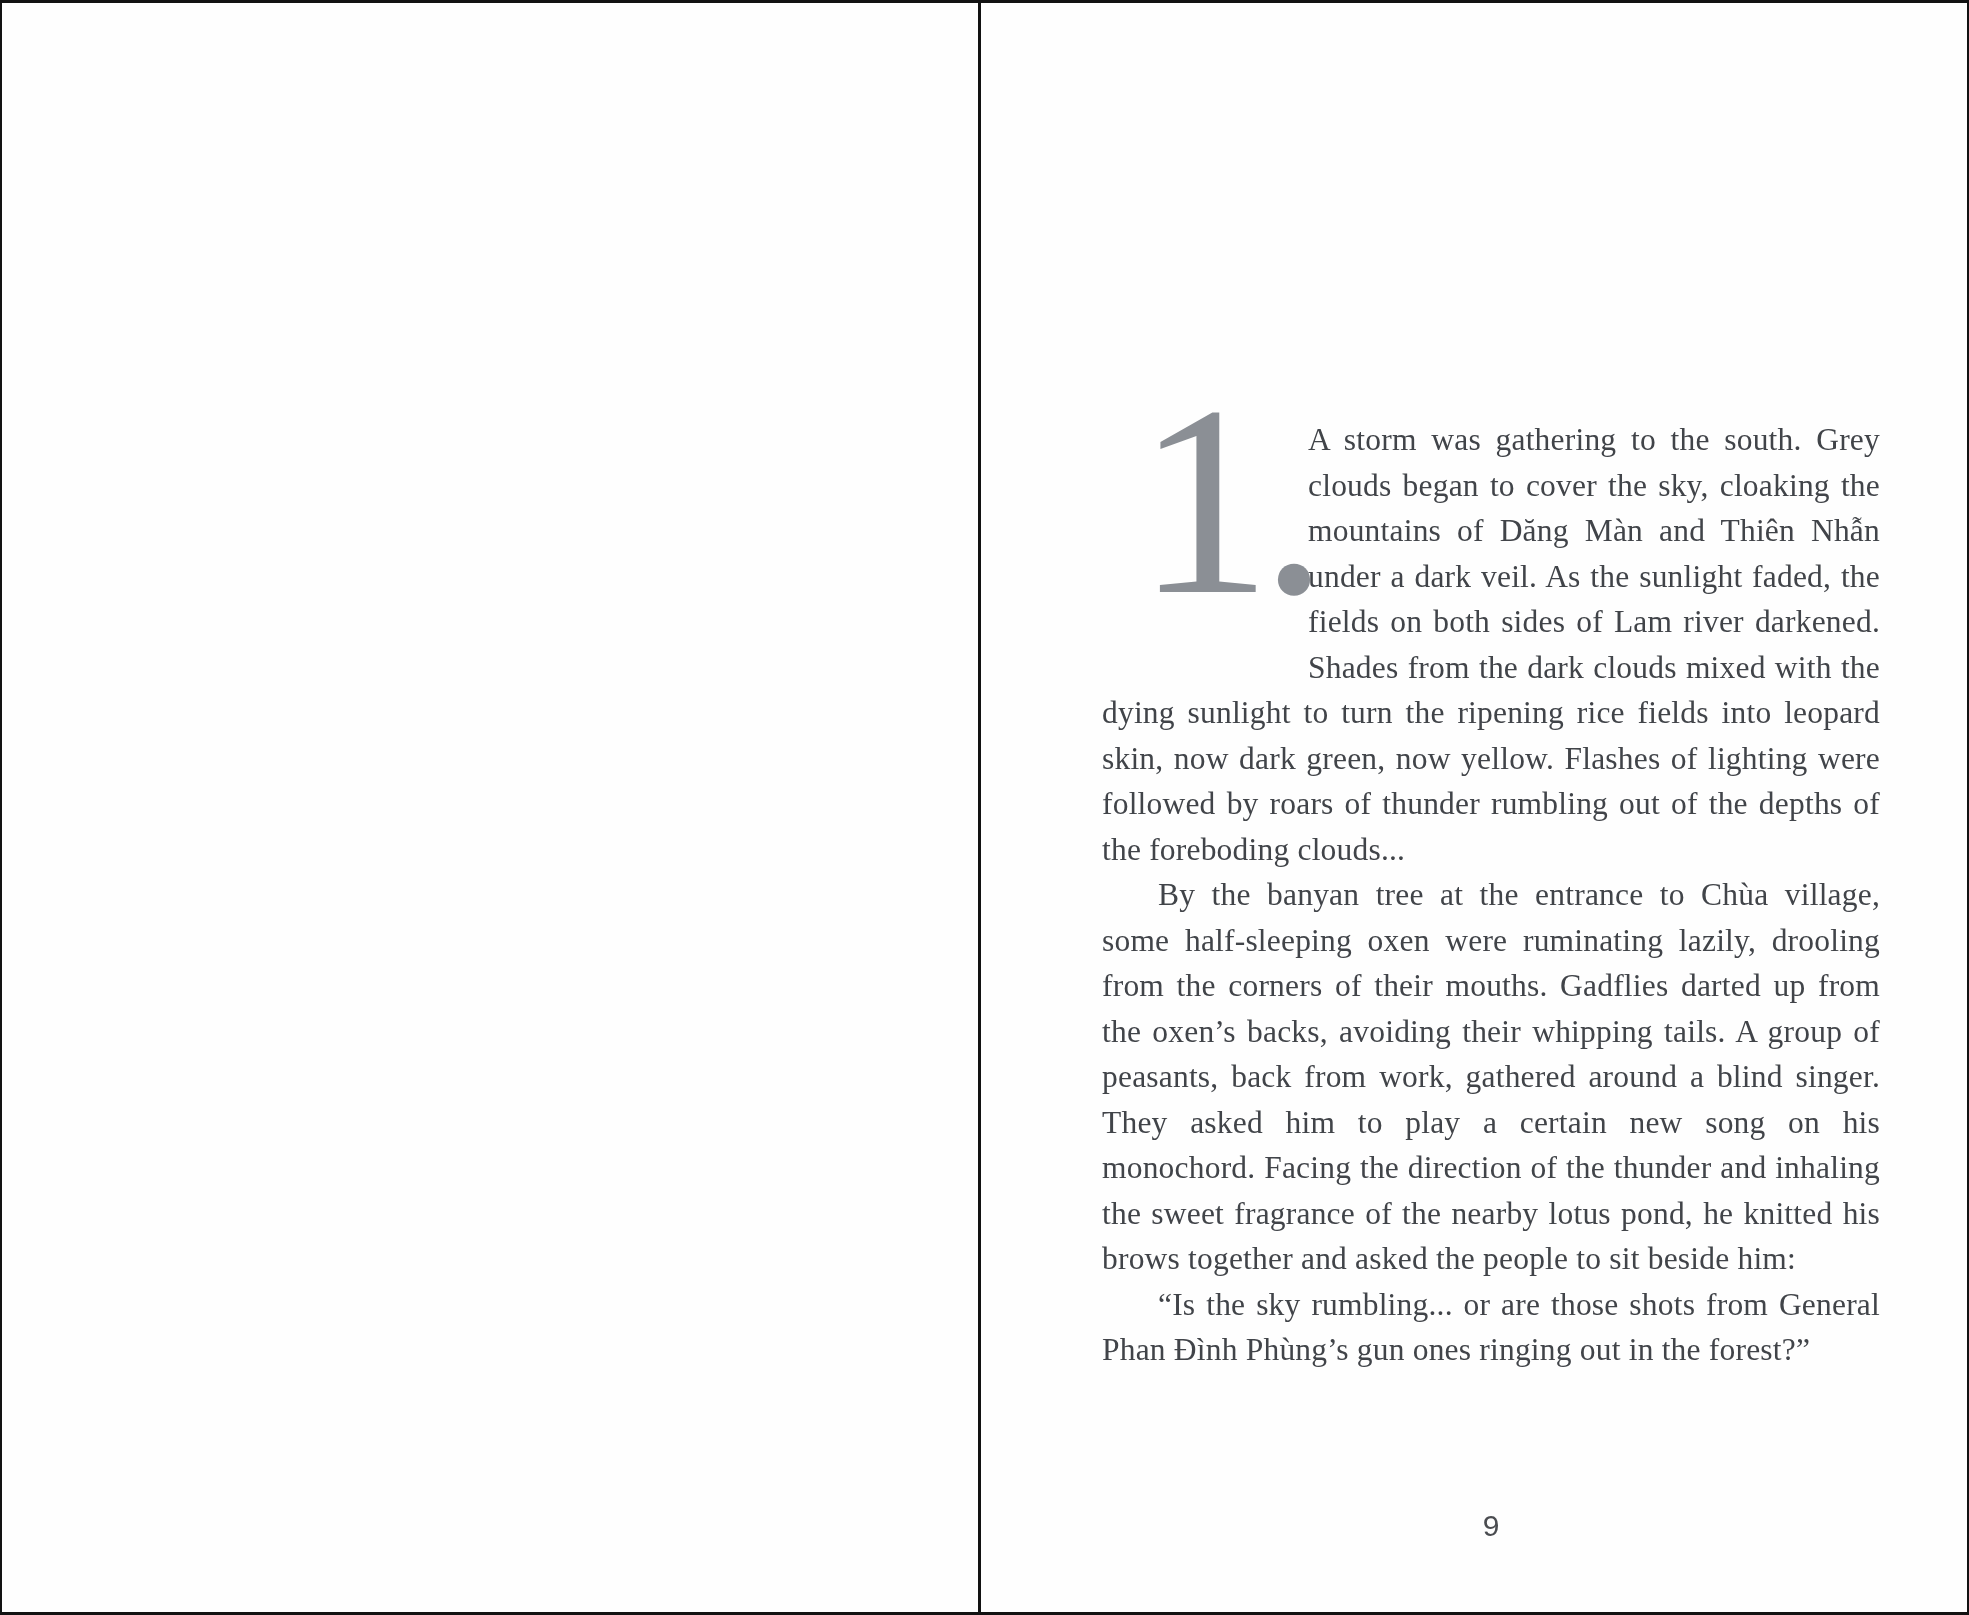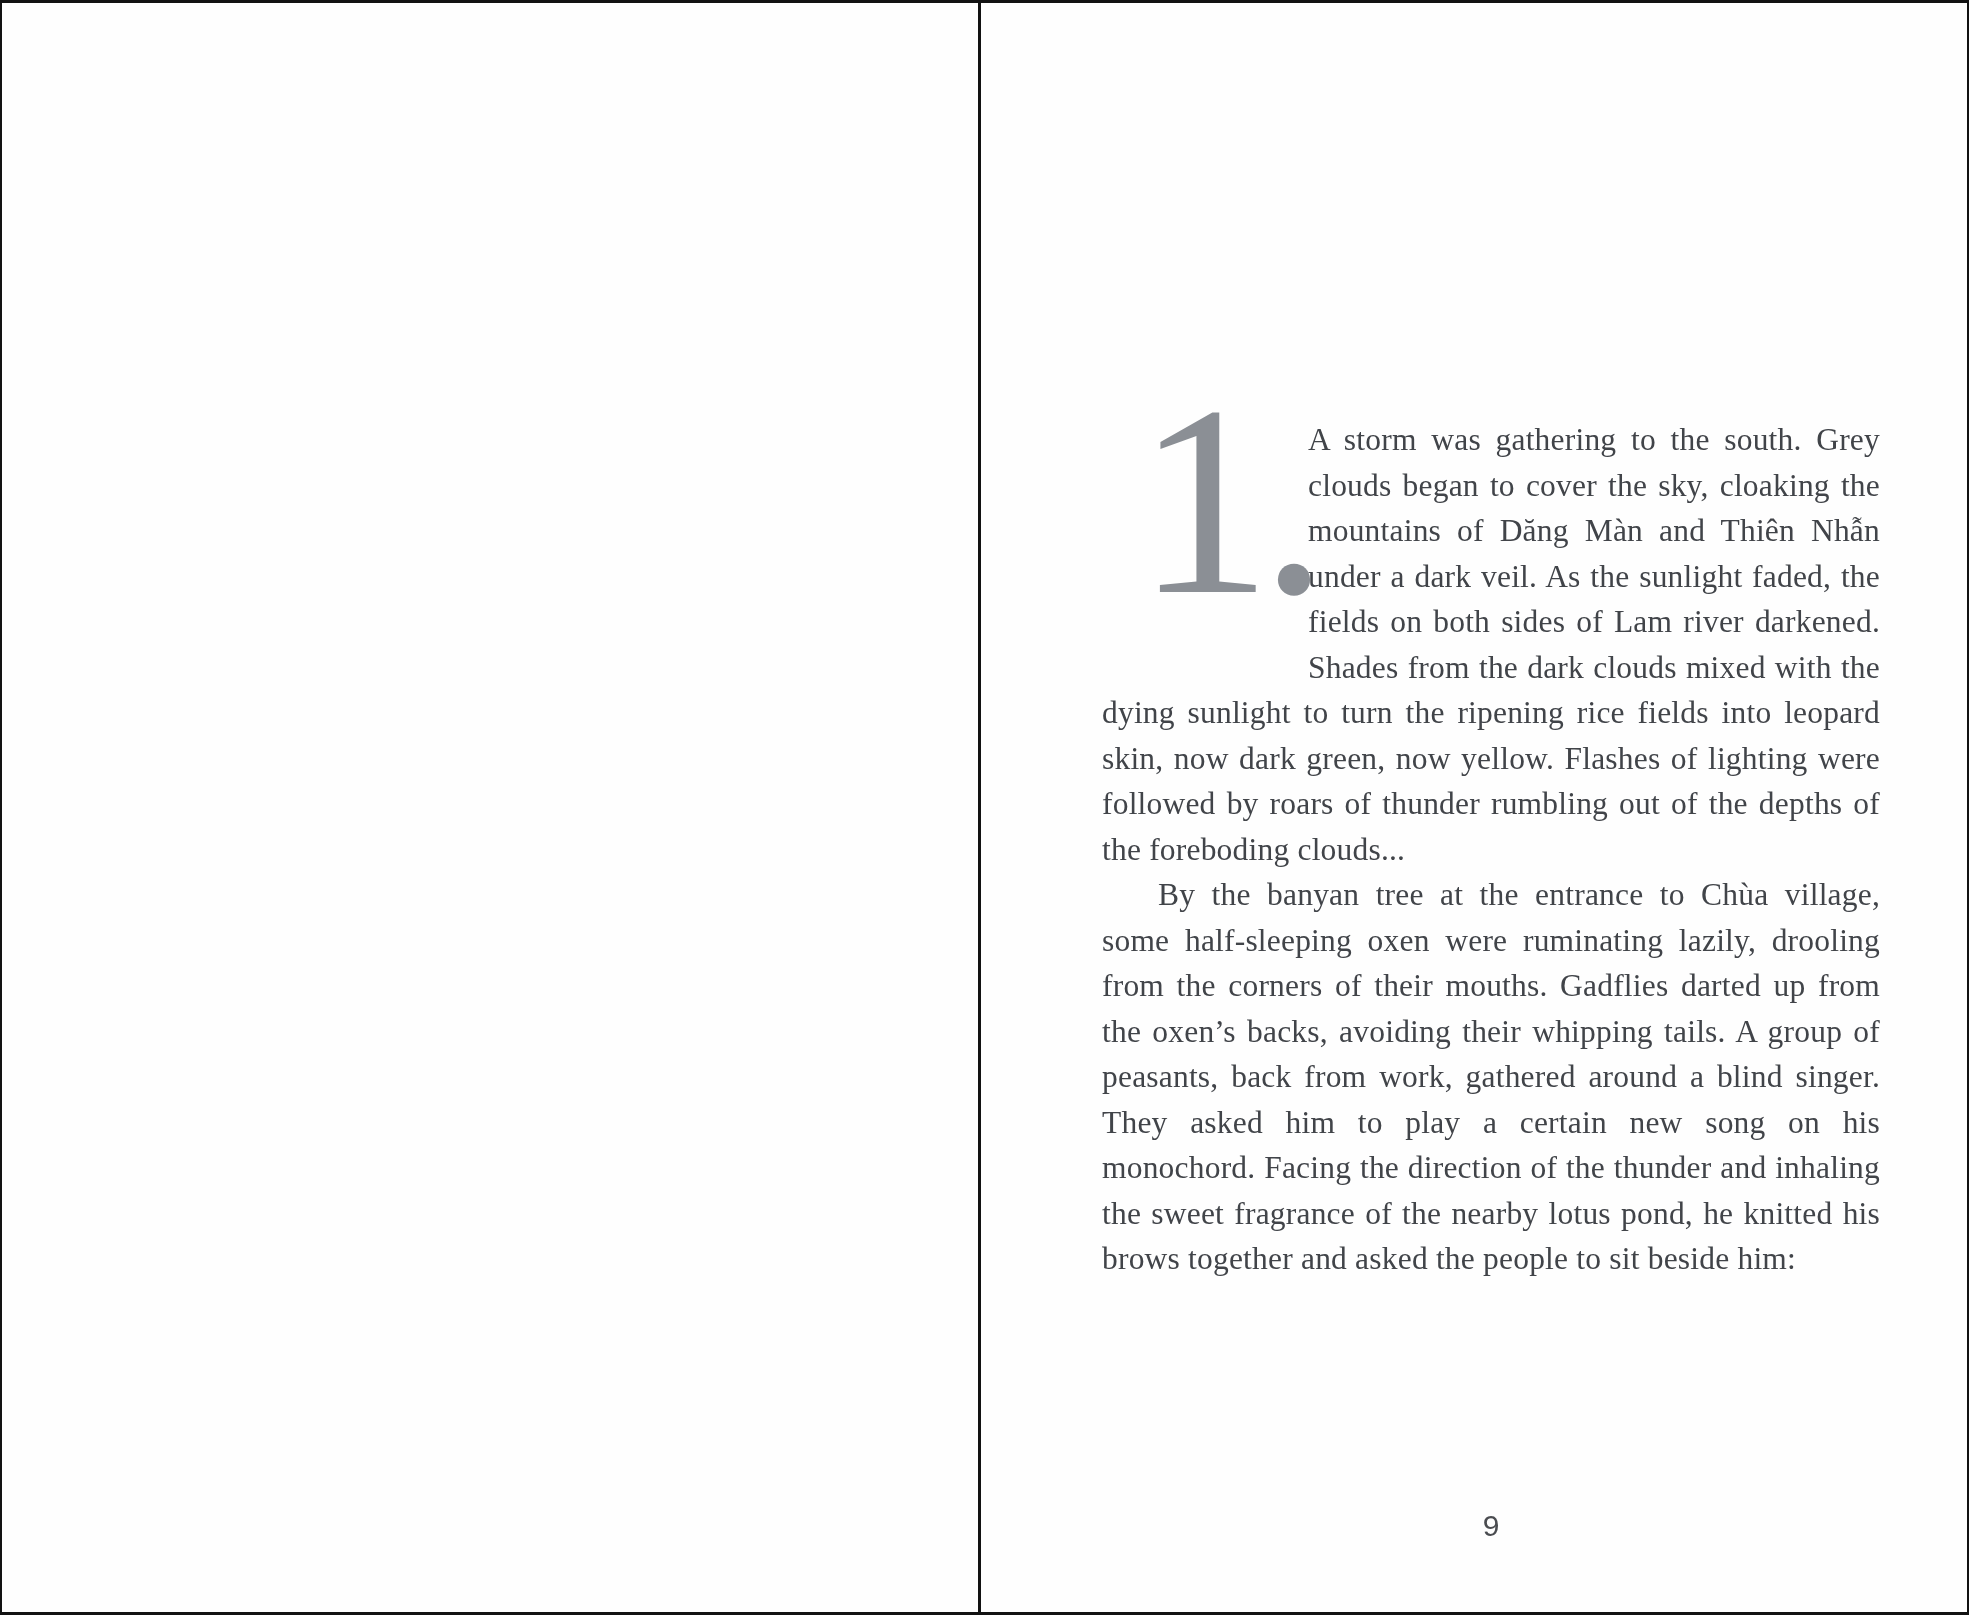--- a/index.html
+++ b/index.html
@@ -101,20 +101,21 @@
     <div class="text-block">
 
       <div class="dropcap">1.</div>
 
       <p class="para first">
         <span class="dropcap-spacer"></span><span>A storm was gathering to the south. Grey clouds began to cover the sky, cloaking the mountains of Dăng Màn and Thiên Nhẫn under a dark veil. As the sunlight faded, the fields on both sides of Lam river darkened. Shades from the dark clouds mixed with the dying sunlight to turn the ripening rice fields into leopard skin, now dark green, now yellow. Flashes of lighting were followed by roars of thunder rumbling out of the depths of the foreboding clouds...</span>
       </p>
 
       <p class="para indent">By the banyan tree at the entrance to Chùa village, some half-sleeping oxen were ruminating lazily, drooling from the corners of their mouths. Gadflies darted up from the oxen’s backs, avoiding their whipping tails. A group of peasants, back from work, gathered around a blind singer. They asked him to play a certain new song on his monochord. Facing the direction of the thunder and inhaling the sweet fragrance of the nearby lotus pond, he knitted his brows together and asked the people to sit beside him:</p>
 
+      <p class="para indent">“Is the sky rumbling... or are those shots from General Phan Đình Phùng’s gun ones ringing out in the forest?”</p>
 
     </div>
 
     <div class="page-number">9</div>
 
   </div>
 
 </div>
 
 </body></html>

